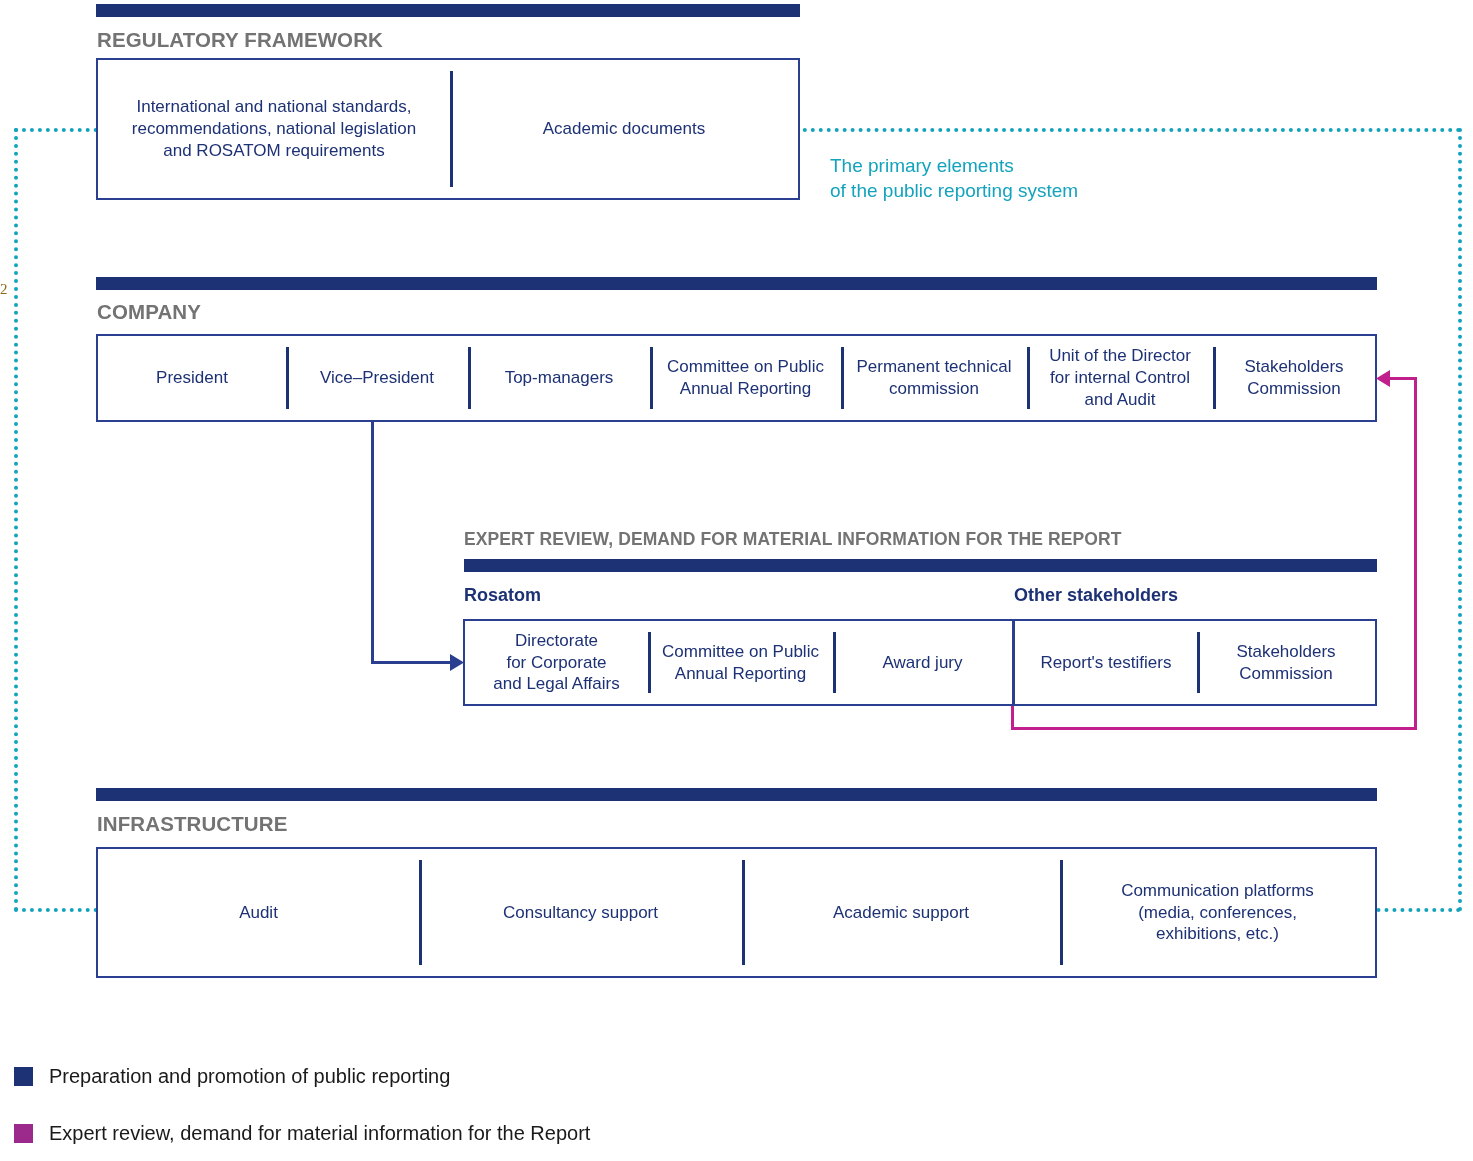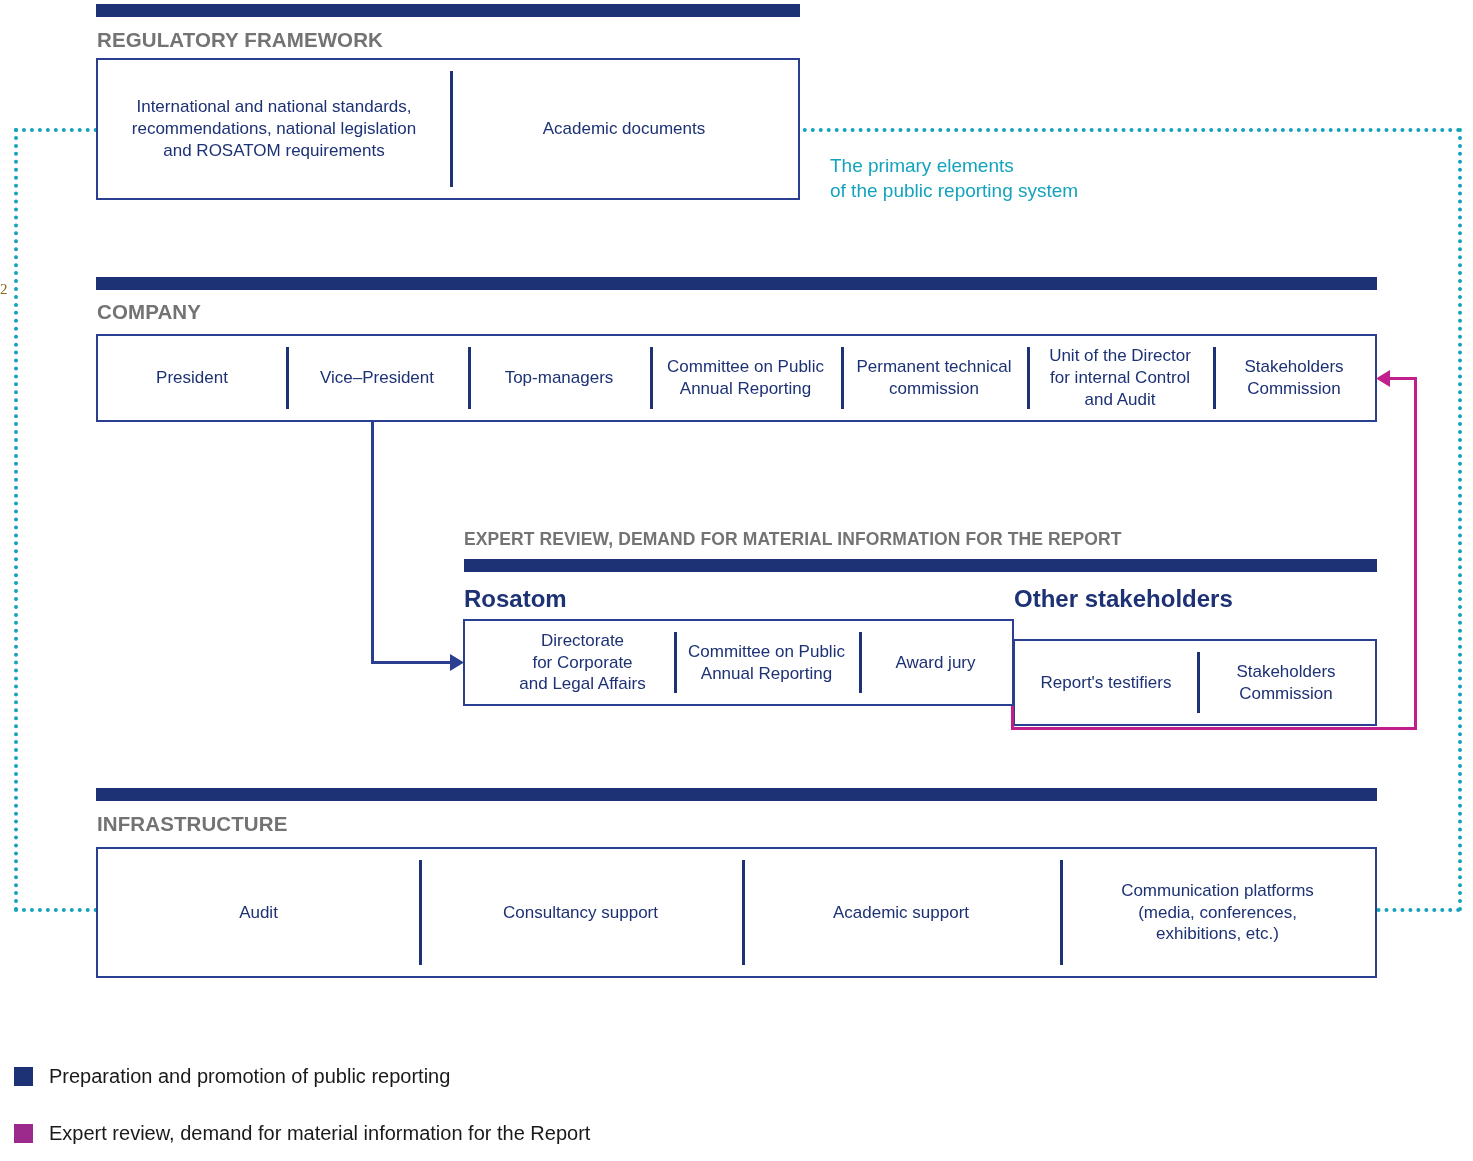--- a/index.html
+++ b/index.html
@@ -46,21 +46,21 @@
     letter-spacing: 0.1px;
     white-space: nowrap;
   }
   .section-title.small {
     font-size: 17.5px;
   }
   .sub-title {
     position: absolute;
     color: #1d3175;
     font-weight: bold;
-    font-size: 24px;
+    font-size: 18px;
     white-space: nowrap;
   }
 
   
   .box {
     position: absolute;
     border: 2px solid #2a3f90;
     box-sizing: border-box;
     display: flex;
     background: #ffffff;
@@ -178,30 +178,30 @@
   <svg class="conn" style="left:450px; top:654px; width:14px; height:17px; background:transparent;" viewBox="0 0 14 17">
     <polygon points="0,0 14,8.5 0,17" fill="#2a3f90"></polygon>
   </svg>
 
   <div class="section-title small" style="left:464px; top:529px;">EXPERT REVIEW, DEMAND FOR MATERIAL INFORMATION FOR THE REPORT</div>
   <div class="bar" style="left:464px; top:559px; width:913px;"></div>
 
   <div class="sub-title" style="left:464px; top:585px;">Rosatom</div>
   <div class="sub-title" style="left:1014px; top:585px;">Other stakeholders</div>
 
-  <div class="box" style="left:463px; top:619px; width:551px; height:87px;padding-left:26px;">
+  <div class="box" style="left:463px; top:619px; width:551px; height:87px;">
     <div class="cell" style="flex:0 0 183px; white-space:pre-line;">Directorate
 for Corporate
 and Legal Affairs</div>
     <div class="cell" style="flex:0 0 185px; white-space:pre-line;">Committee on Public
 Annual Reporting</div>
     <div class="cell" style="flex:1 1 auto; white-space:pre-line;">Award jury</div>
   </div>
 
-  <div class="box" style="left:1013px; top:619px; width:364px; height:87px;margin-top:20px;">
+  <div class="box" style="left:1013px; top:619px; width:364px; height:87px;">
     <div class="cell" style="flex:0 0 182px; white-space:pre-line;">Report's testifiers</div>
     <div class="cell" style="flex:1 1 auto; white-space:pre-line;">Stakeholders
 Commission</div>
   </div>
 
   <div class="conn-pink" style="left:1011px; top:706px; width:3px; height:24px;"></div>
   <div class="conn-pink" style="left:1011px; top:727px; width:406px; height:3px;"></div>
   <div class="conn-pink" style="left:1414px; top:378px; width:3px; height:352px;"></div>
   <div class="conn-pink" style="left:1388px; top:377px; width:29px; height:3px;"></div>
   <svg class="conn-pink" style="left:1376px; top:370px; width:14px; height:17px; background:transparent;" viewBox="0 0 14 17">

